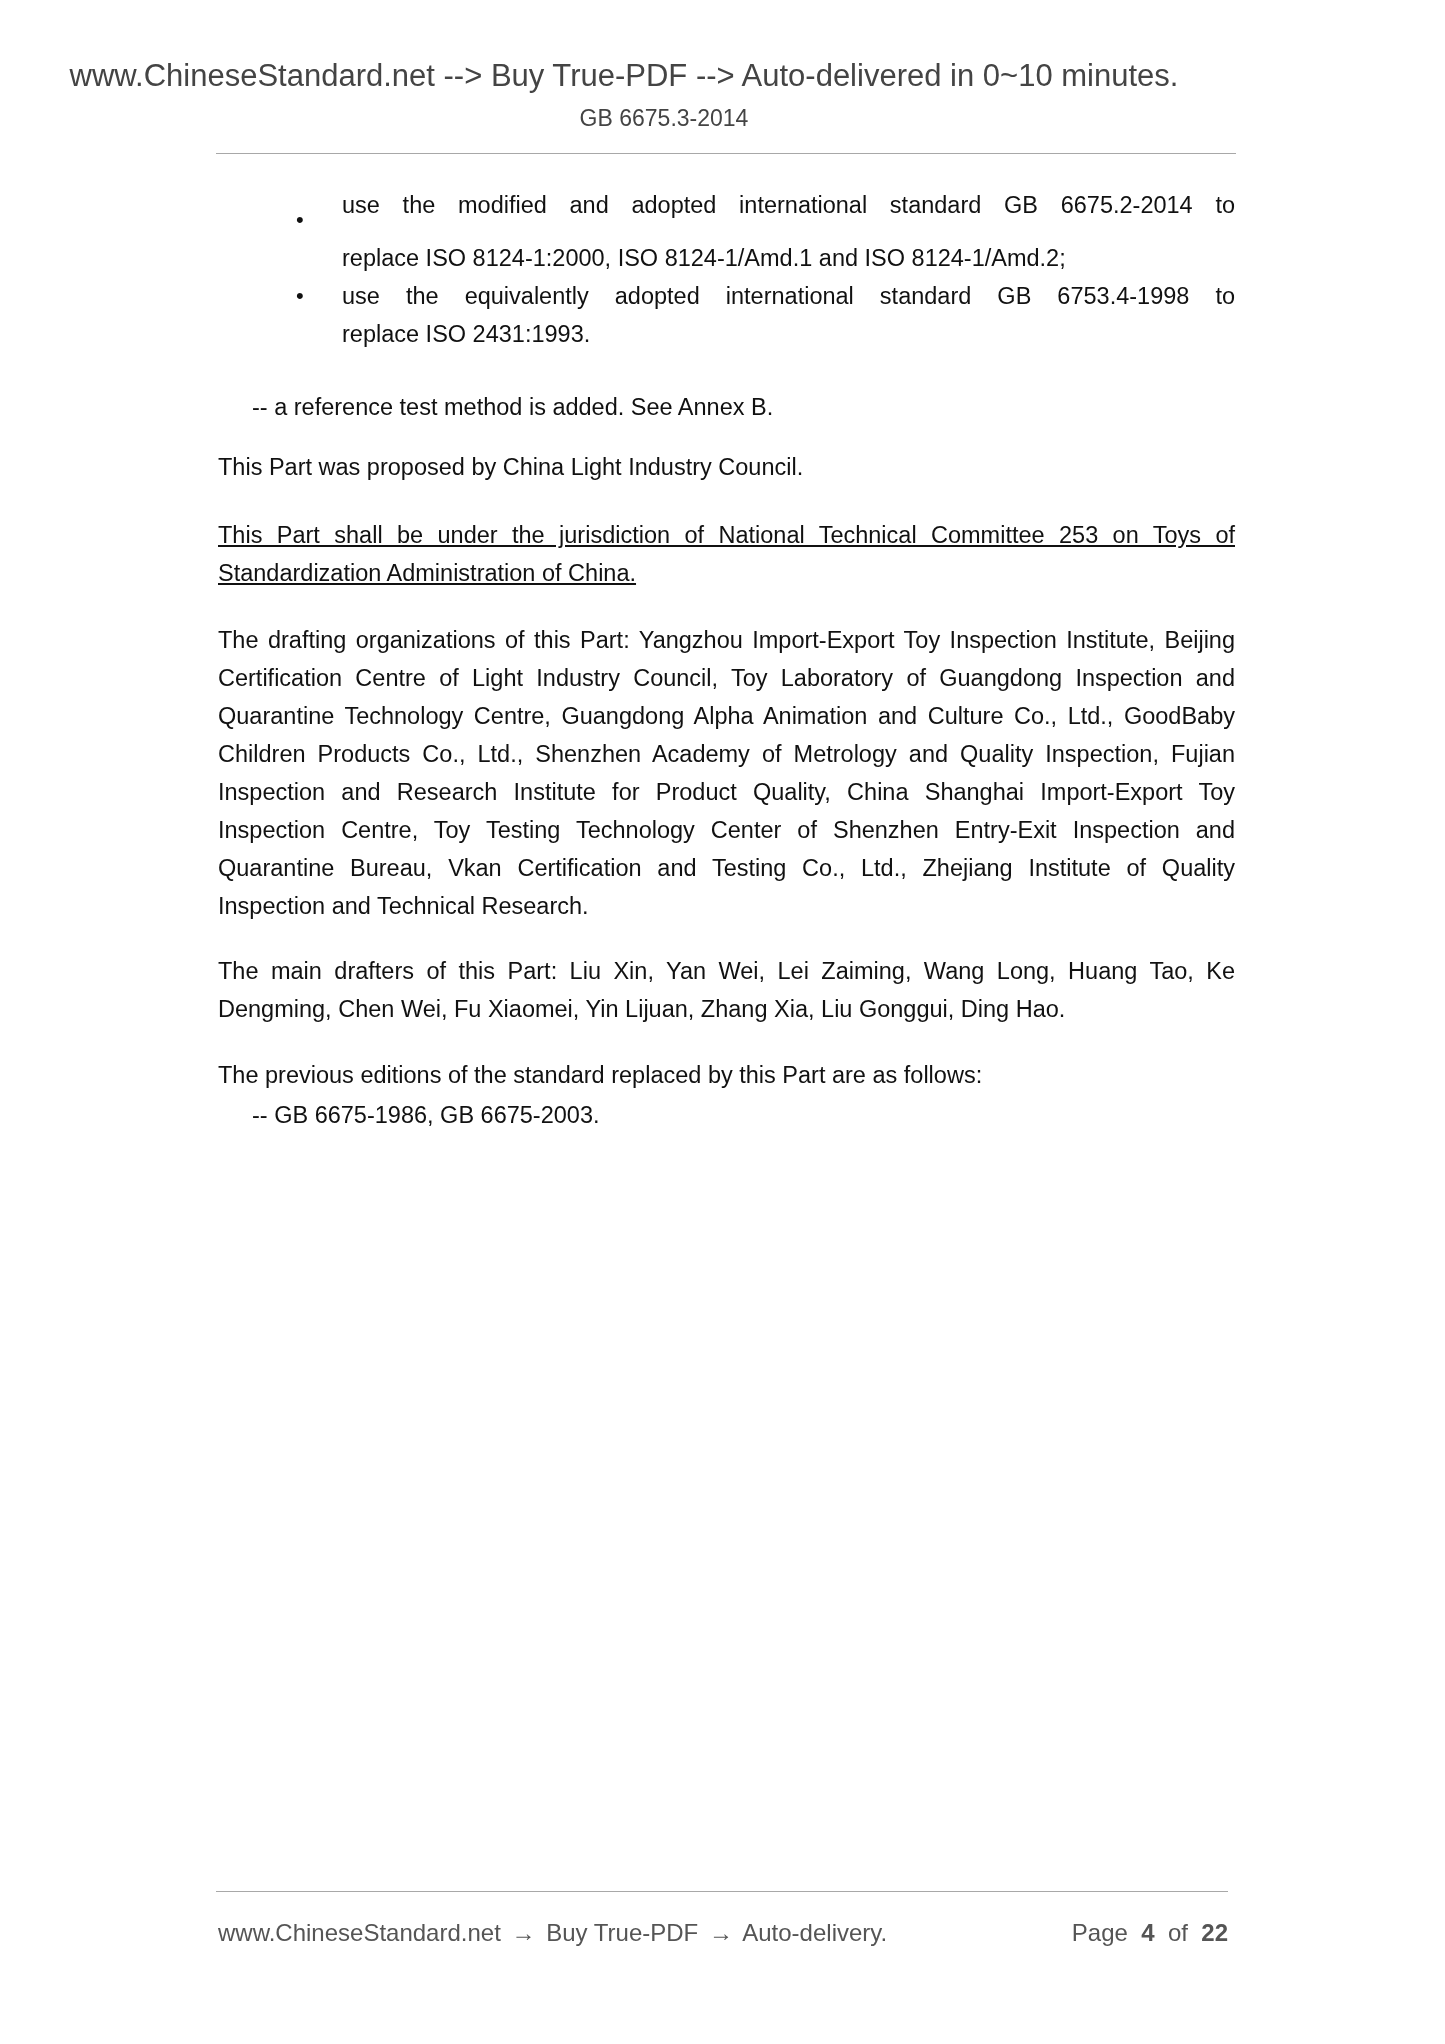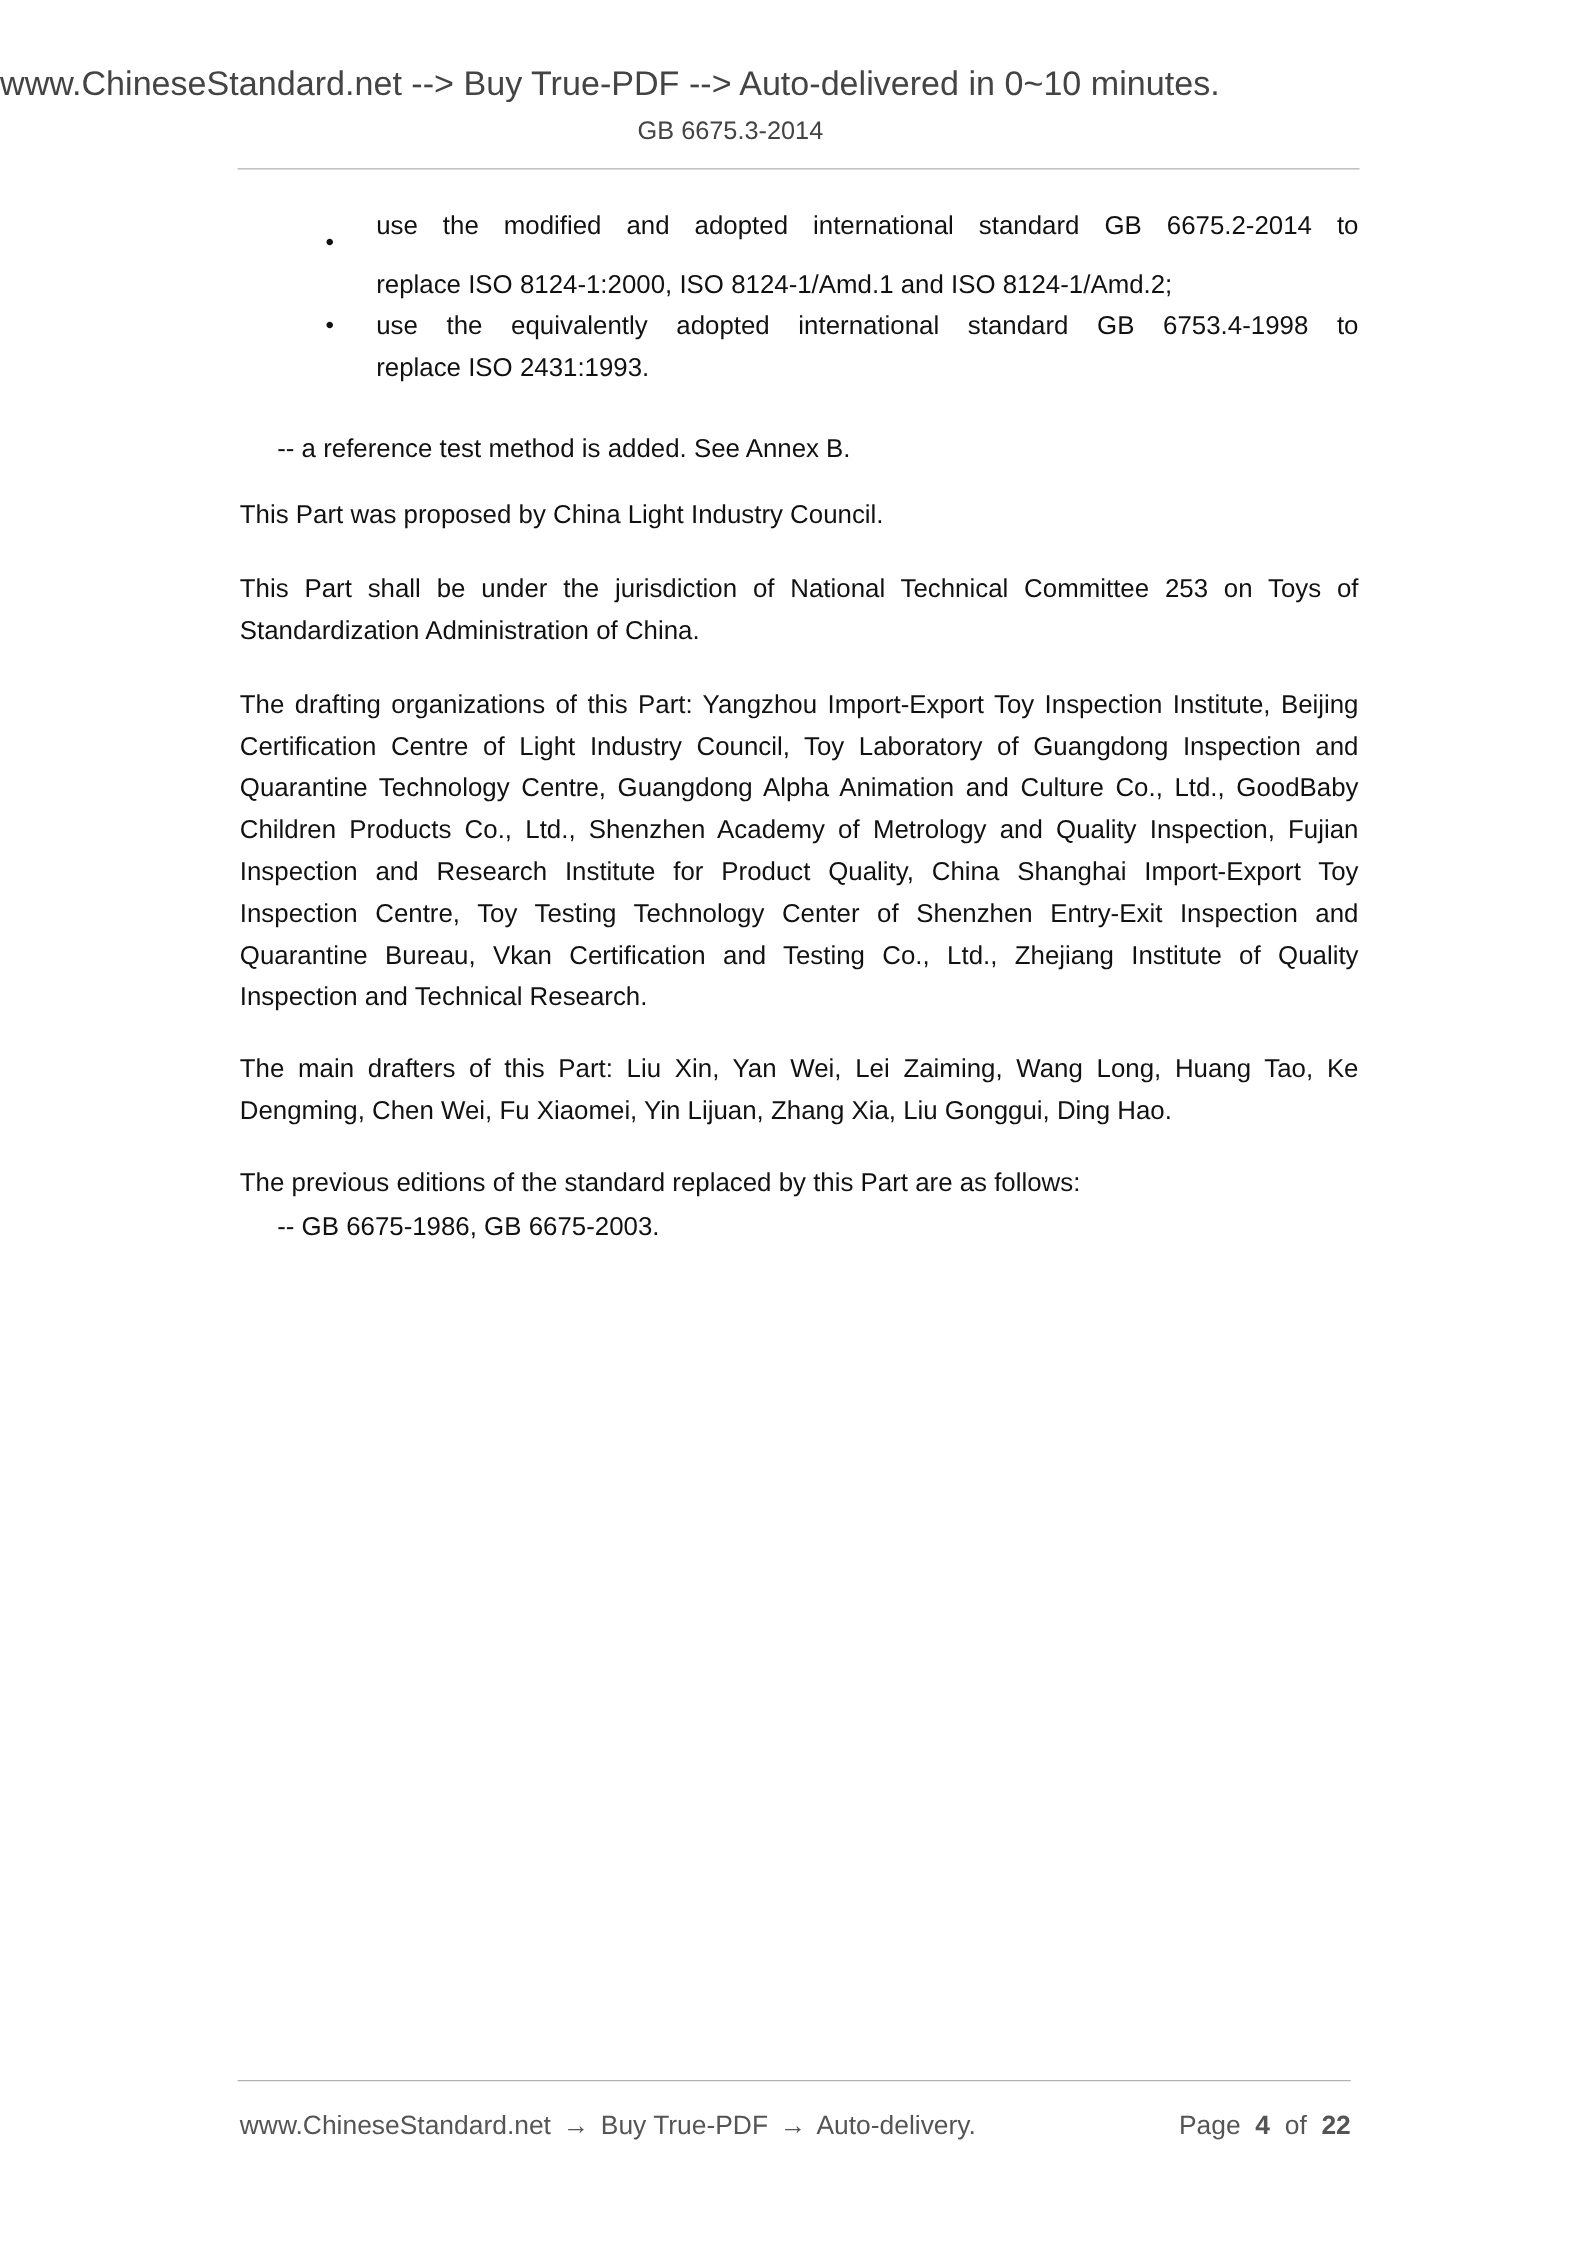--- a/index.html
+++ b/index.html
@@ -13,21 +13,21 @@
       position: relative;
       overflow: hidden;
       font-family: "Liberation Sans", sans-serif;
       color: #111111;
     }
     .header-title {
       position: absolute;
       left: 0;
       width: 1248px;
       top: 58px;
-      text-align: left;
+      text-align: center;
       font-size: 31px;
       color: #444444;
       line-height: 36px;
       white-space: nowrap;
     }
     .header-sub {
       position: absolute;
       left: 0;
       width: 1328px;
       top: 104px;
@@ -128,21 +128,21 @@
   <div class="bullet-item body-text" style="top:239px;">replace ISO 8124-1:2000, ISO 8124-1/Amd.1 and ISO 8124-1/Amd.2;</div>
 
   <span class="bullet-dot" style="top:277px;">•</span>
   <div class="bullet-item body-text" style="top:277px; text-align-last: justify;">use the equivalently adopted international standard GB 6753.4-1998 to</div>
   <div class="bullet-item body-text" style="top:315px;">replace ISO 2431:1993.</div>
 
   <p class="dash-item body-text" style="top:388px;">-- a reference test method is added. See Annex B.</p>
 
   <p class="para body-text" style="top:448px;">This Part was proposed by China Light Industry Council.</p>
 
-  <p class="para body-text" style="top:516px;">This Part shall be under the jurisdiction of National Technical Committee 253 on Toys of Standardization Administration of China.</p>
+  <p class="para body-text" style="top:516px;text-decoration:underline;">This Part shall be under the jurisdiction of National Technical Committee 253 on Toys of Standardization Administration of China.</p>
 
   <p class="para body-text" style="top:621px;">The drafting organizations of this Part: Yangzhou Import-Export Toy Inspection Institute, Beijing Certification Centre of Light Industry Council, Toy Laboratory of Guangdong Inspection and Quarantine Technology Centre, Guangdong Alpha Animation and Culture Co., Ltd., GoodBaby Children Products Co., Ltd., Shenzhen Academy of Metrology and Quality Inspection, Fujian Inspection and Research Institute for Product Quality, China Shanghai Import-Export Toy Inspection Centre, Toy Testing Technology Center of Shenzhen Entry-Exit Inspection and Quarantine Bureau, Vkan Certification and Testing Co., Ltd., Zhejiang Institute of Quality Inspection and Technical Research.</p>
 
   <p class="para body-text" style="top:952px;">The main drafters of this Part: Liu Xin, Yan Wei, Lei Zaiming, Wang Long, Huang Tao, Ke Dengming, Chen Wei, Fu Xiaomei, Yin Lijuan, Zhang Xia, Liu Gonggui, Ding Hao.</p>
 
   <p class="para body-text" style="top:1056px;">The previous editions of the standard replaced by this Part are as follows:</p>
 
   <p class="dash-item body-text" style="top:1096px;">-- GB 6675-1986, GB 6675-2003.</p>
 </div>
 

